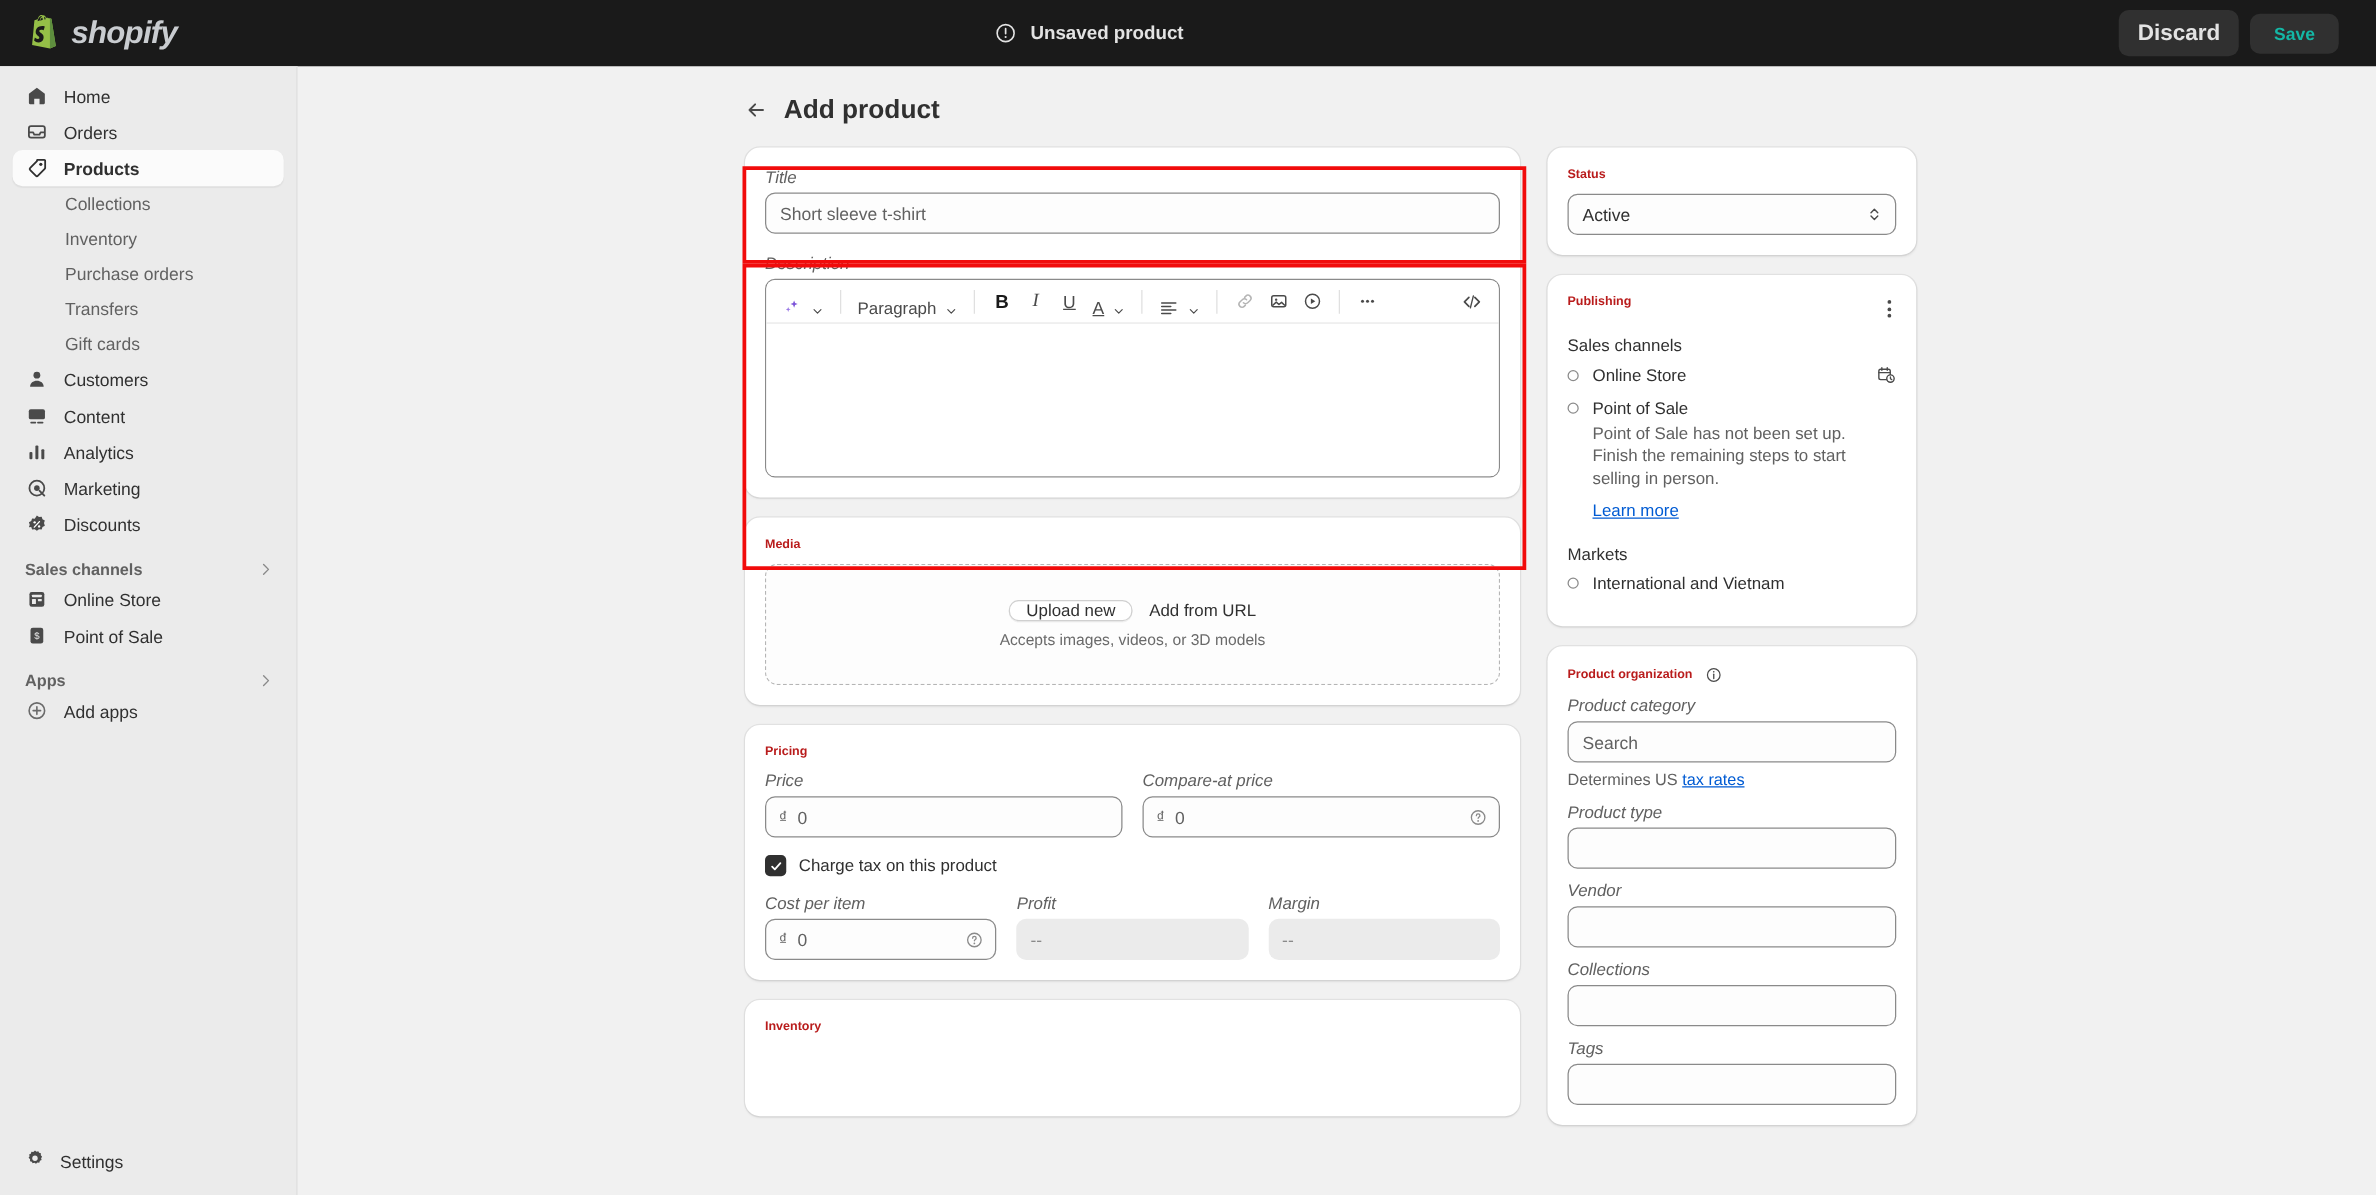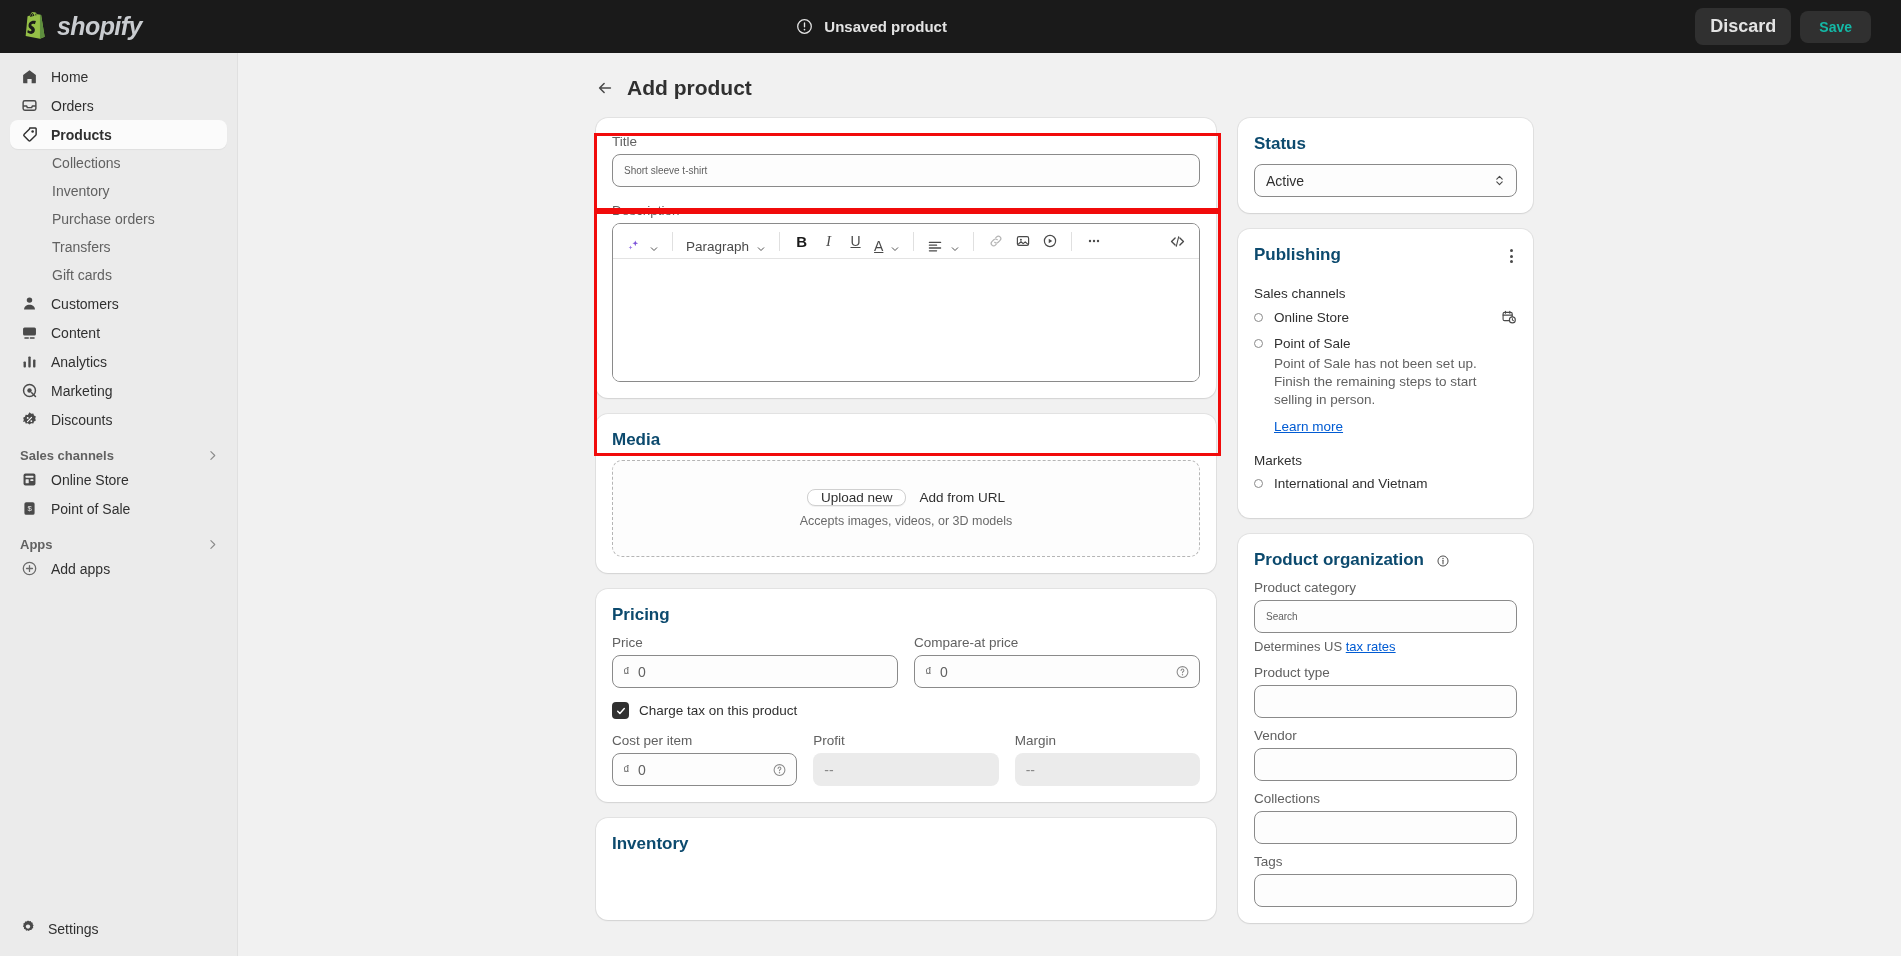--- a/index.html
+++ b/index.html
@@ -78,25 +78,25 @@
   .columns { display: flex; gap: 22px; margin: 18px 0 0 358px; }
   .col-left { width: 620px; flex: none; }
   .col-right { width: 295px; flex: none; }
 
   .card {
     background: #fff; border-radius: 12px;
     box-shadow: 0 0 0 1px rgba(0,0,0,.06), 0 1px 2px rgba(0,0,0,.07);
     padding: 16px;
   }
   .card + .card { margin-top: 16px; }
-  .card-title { font-size: 17px; font-weight: 700; color: #0c4a6e; margin-bottom: 10px; }
-  .field-label { font-size: 13.5px; color: #616161; margin-bottom: 5px; display: block; }
+  .card-title { font-size: 10px; font-weight: 700; color: #b91c1c; margin-bottom: 10px; }
+  .field-label { font-size: 13.5px; color: #616161; margin-bottom: 5px; display: block; font-style: italic; }
   .input {
     width: 100%; height: 33px; border: 1px solid #8a8a8a; border-radius: 8px;
-    background: #fdfdfd; font-size: 10px; color: #616161; padding: 0 11px;
+    background: #fdfdfd; font-size: 14px; color: #616161; padding: 0 11px;
     font-family: "Liberation Sans", sans-serif;
   }
   .input::placeholder { color: #616161; }
 
   
   .annot {
     position: absolute; border: 3px solid #f10b0b; pointer-events: none; z-index: 30;
   }
 
   

